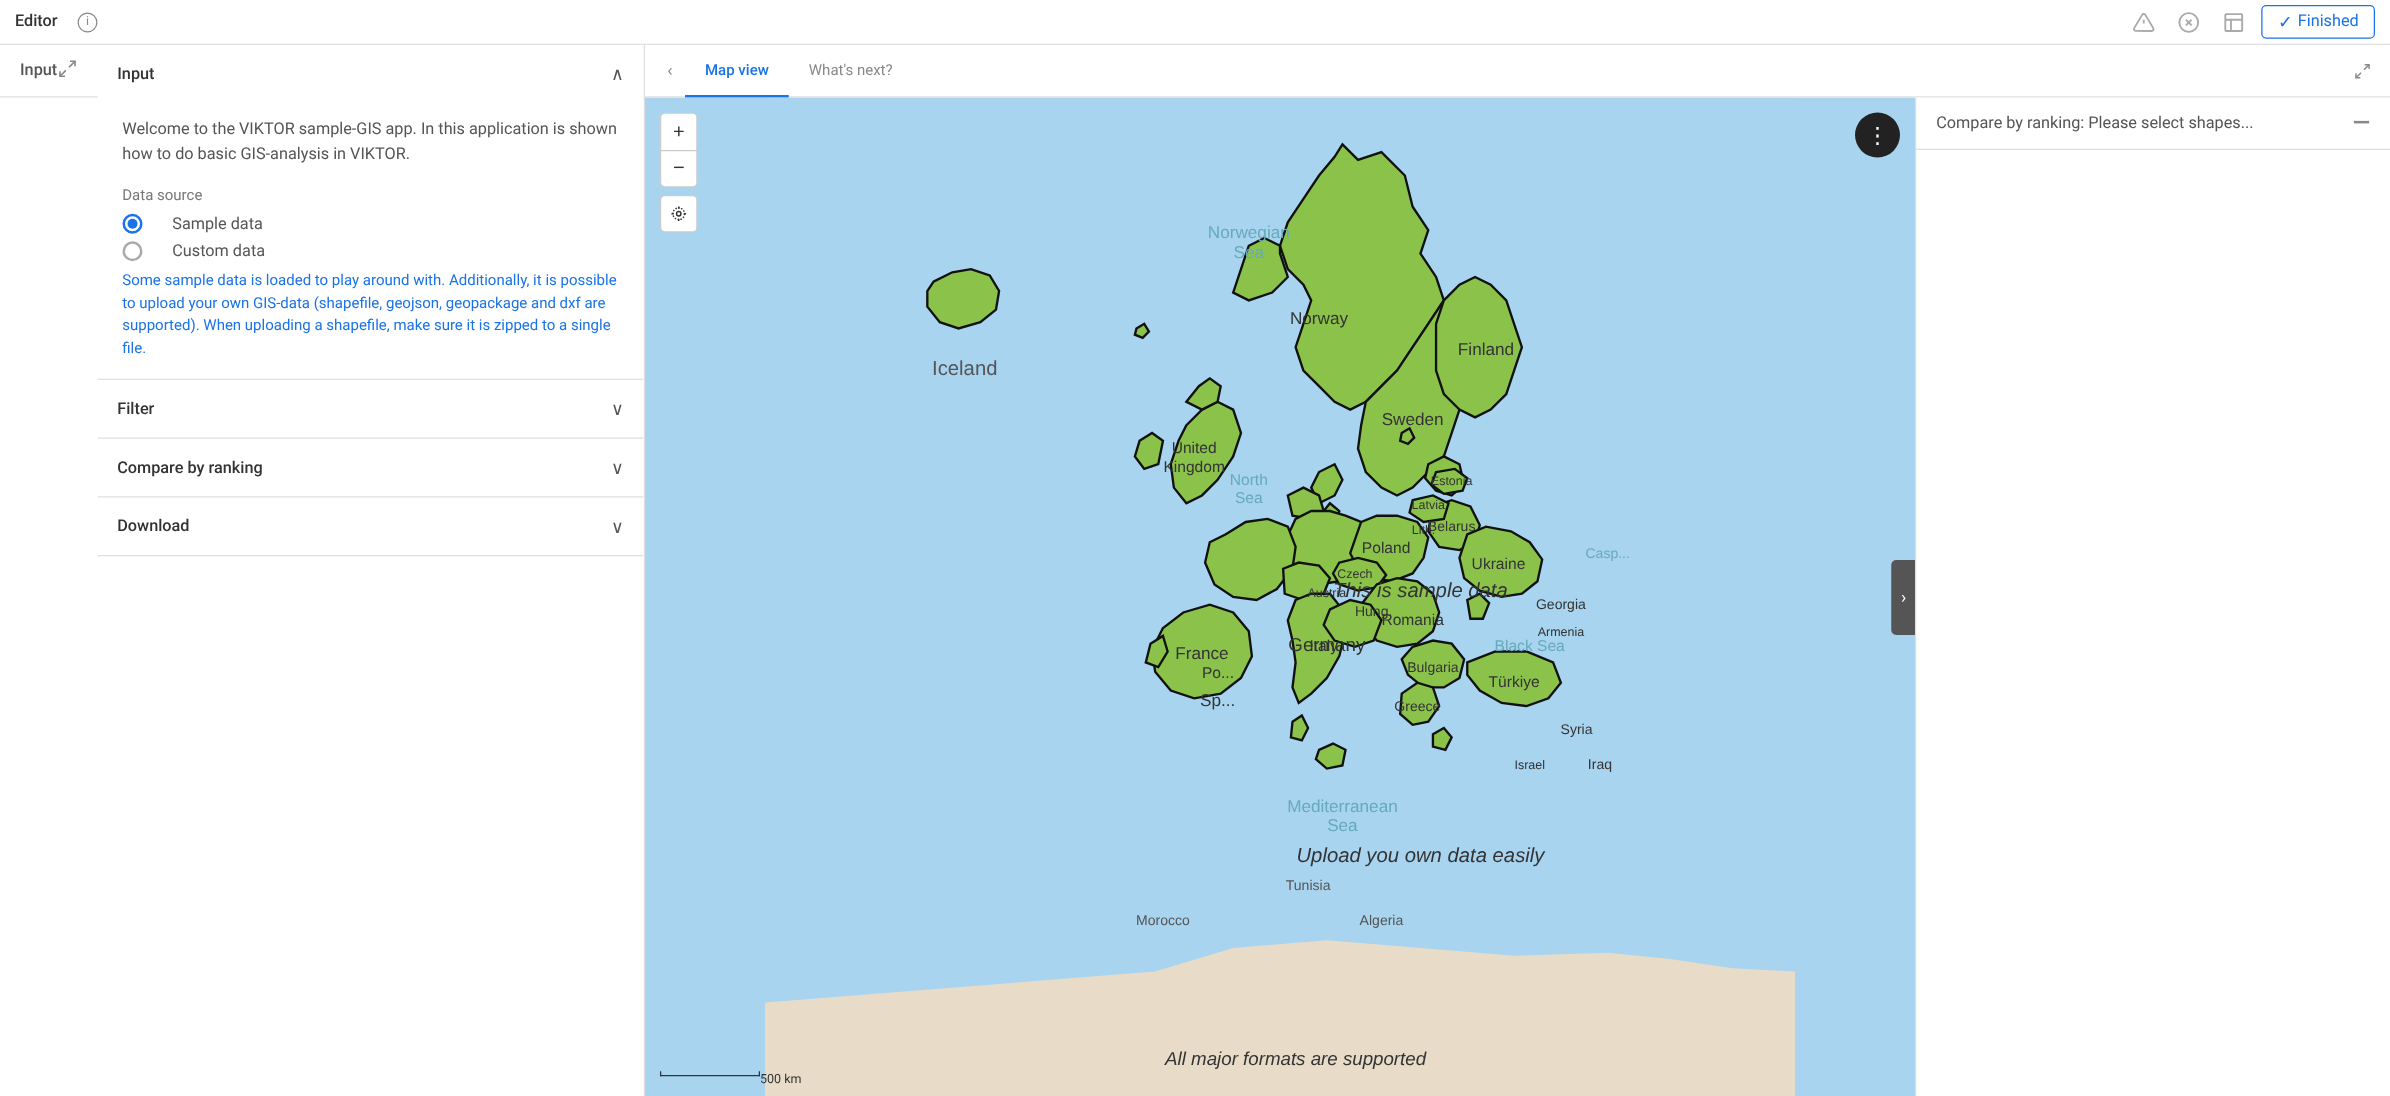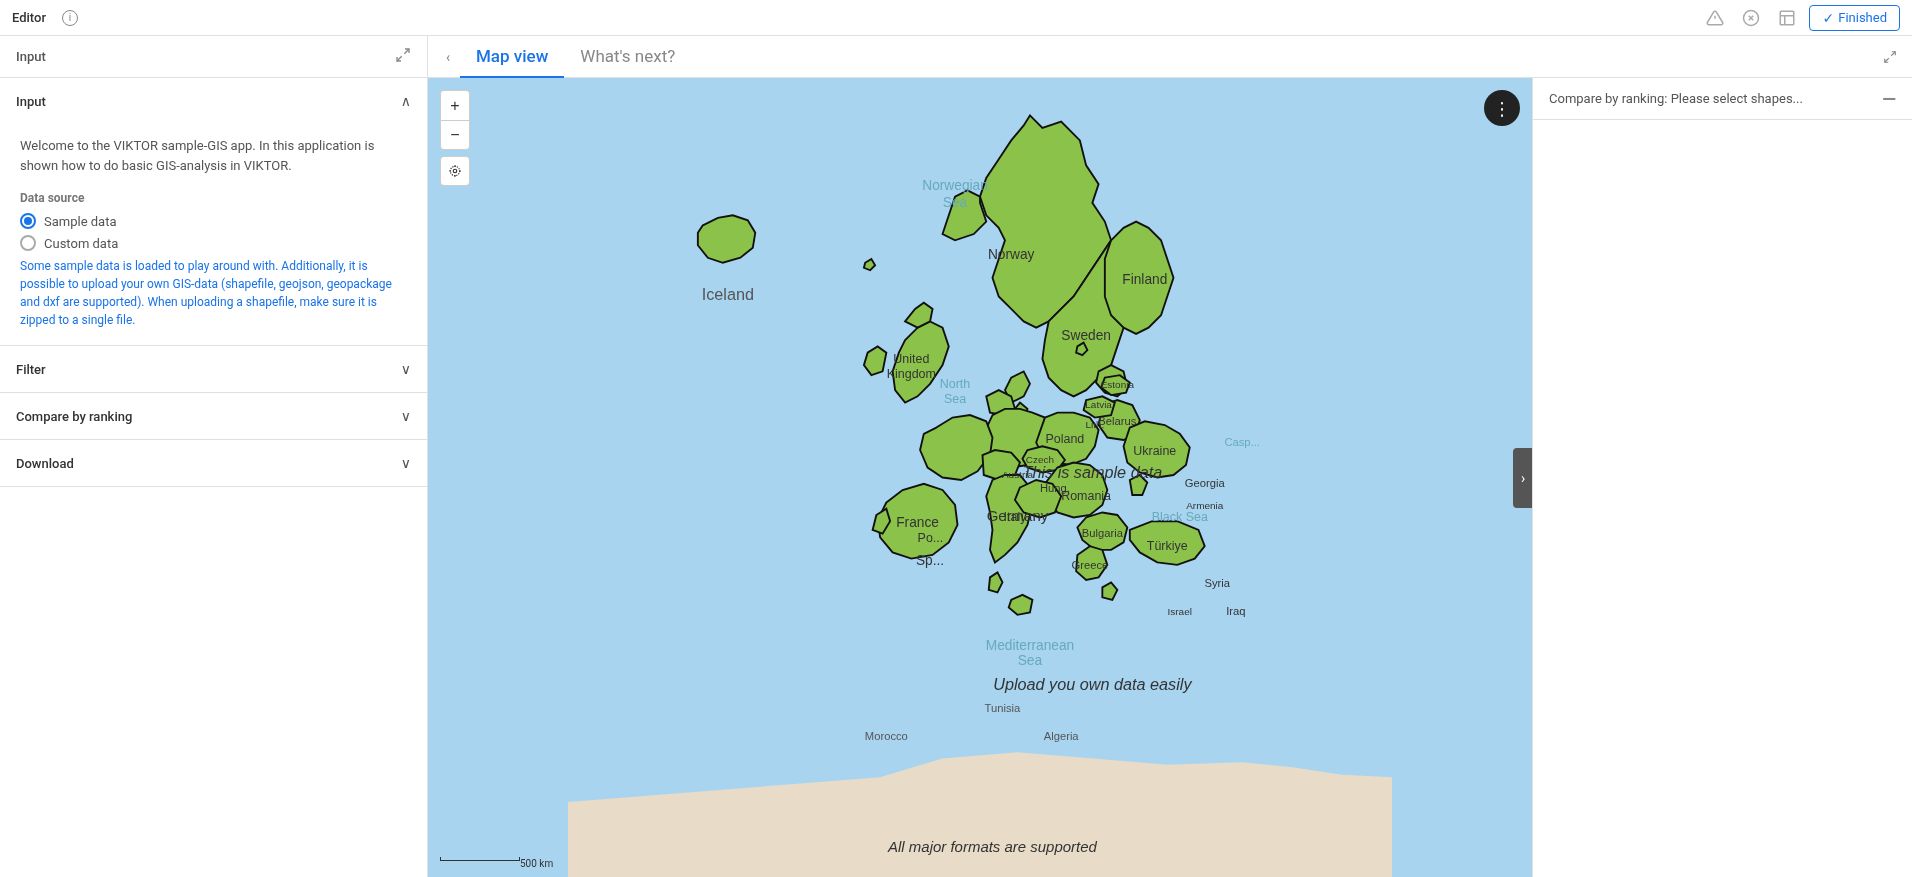--- a/index.html
+++ b/index.html
@@ -32,25 +32,25 @@
 
     
     .main-layout {
       display: flex;
       flex: 1;
       overflow: hidden;
     }
 
     
     .left-panel {
-      width: 428px;
+      width: 516px;
       background: #fff;
       border-right: 1px solid #e0e0e0;
       display: flex;
-      flex-direction: column;
+      flex-direction: row;
       flex-shrink: 0;
       overflow: hidden;
     }
     .panel-header {
       height: 42px;
       display: flex;
       align-items: center;
       justify-content: space-between;
       padding: 0 16px;
       border-bottom: 1px solid #e0e0e0;
@@ -71,22 +71,22 @@
       align-items: center;
       justify-content: space-between;
       padding: 0 16px;
       cursor: pointer;
     }
     .section-title { font-size: 13px; color: #333; font-weight: 500; }
     .section-chevron { color: #555; font-size: 14px; }
 
     .section-body { padding: 12px 20px 16px; }
     .welcome-text { font-size: 13px; color: #555; line-height: 1.5; margin-bottom: 16px; }
-    .data-source-label { font-size: 12px; color: #777; margin-bottom: 8px; font-weight: 700; }
-    .radio-option { display: flex; align-items: center; gap: 8px; margin-bottom: 6px; cursor: pointer; }
+    .data-source-label { font-size: 12px; color: #777; margin-bottom: 8px; font-weight: 400; }
+    .radio-option { display: flex; align-items: center; gap: 24px; margin-bottom: 6px; cursor: pointer; }
     .radio-circle {
       width: 16px; height: 16px; border-radius: 50%;
       border: 2px solid #1a73e8;
       display: flex; align-items: center; justify-content: center;
       flex-shrink: 0;
     }
     .radio-circle.selected::after {
       content: '';
       width: 8px; height: 8px; border-radius: 50%;
       background: #1a73e8;
@@ -113,21 +113,21 @@
       align-items: center;
       padding: 0 8px;
       flex-shrink: 0;
     }
     .tab-arrow { width: 24px; height: 24px; display: flex; align-items: center; justify-content: center; color: #888; cursor: pointer; font-size: 14px; }
     .tab {
       padding: 0 16px;
       height: 100%;
       display: flex;
       align-items: center;
-      font-size: 17px;
+      font-size: 12px;
       cursor: pointer;
       color: #888;
       border-bottom: 2px solid transparent;
       margin-bottom: -1px;
     }
     .tab.active { color: #1a73e8; border-bottom-color: #1a73e8; font-weight: 500; }
     .tab-expand { margin-left: auto; width: 28px; height: 28px; display: flex; align-items: center; justify-content: center; color: #888; cursor: pointer; font-size: 14px; }
 
     
     .map-compare-area {

